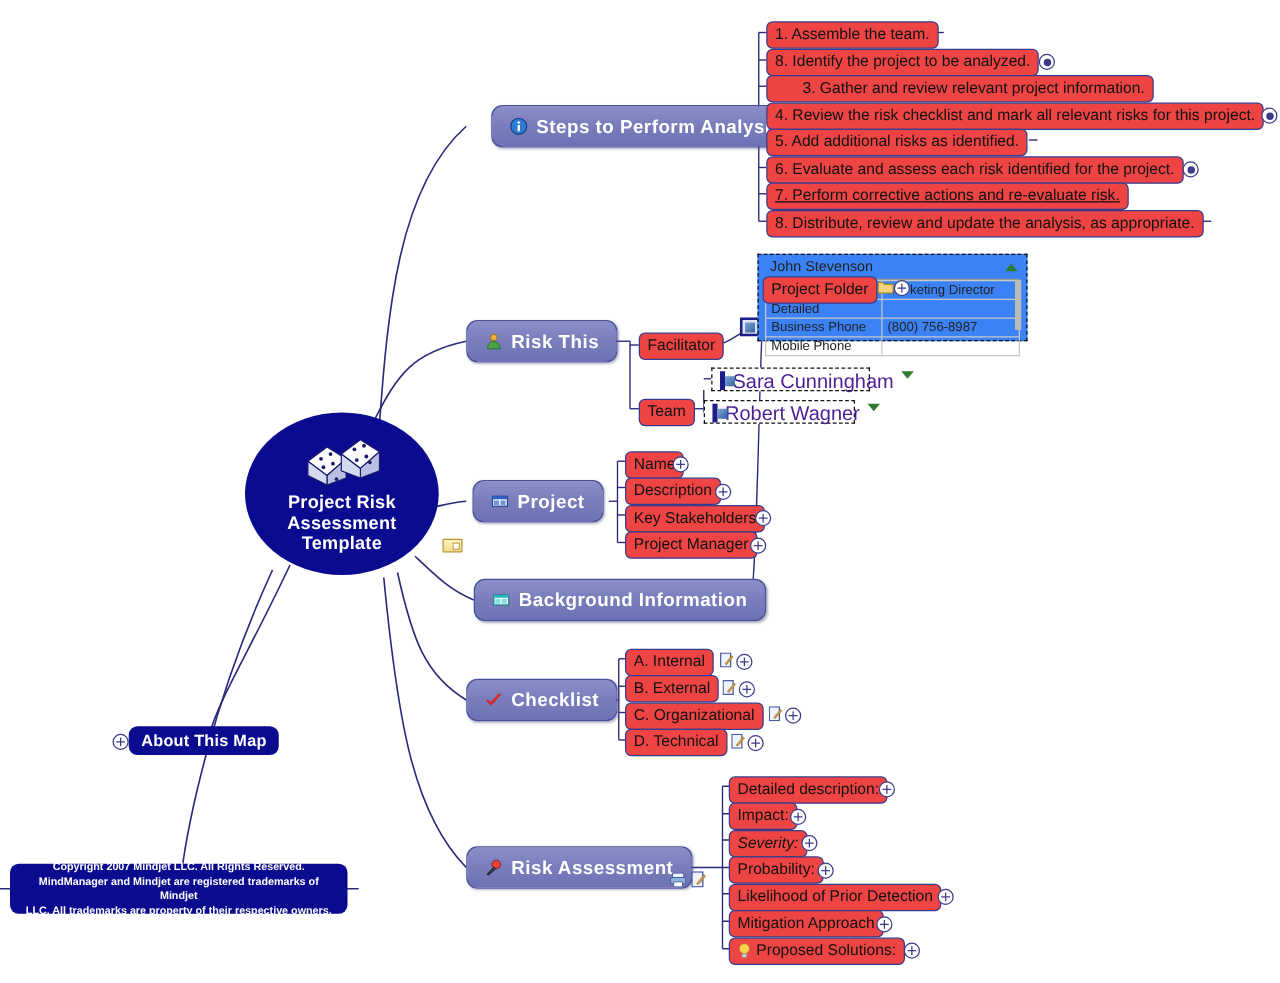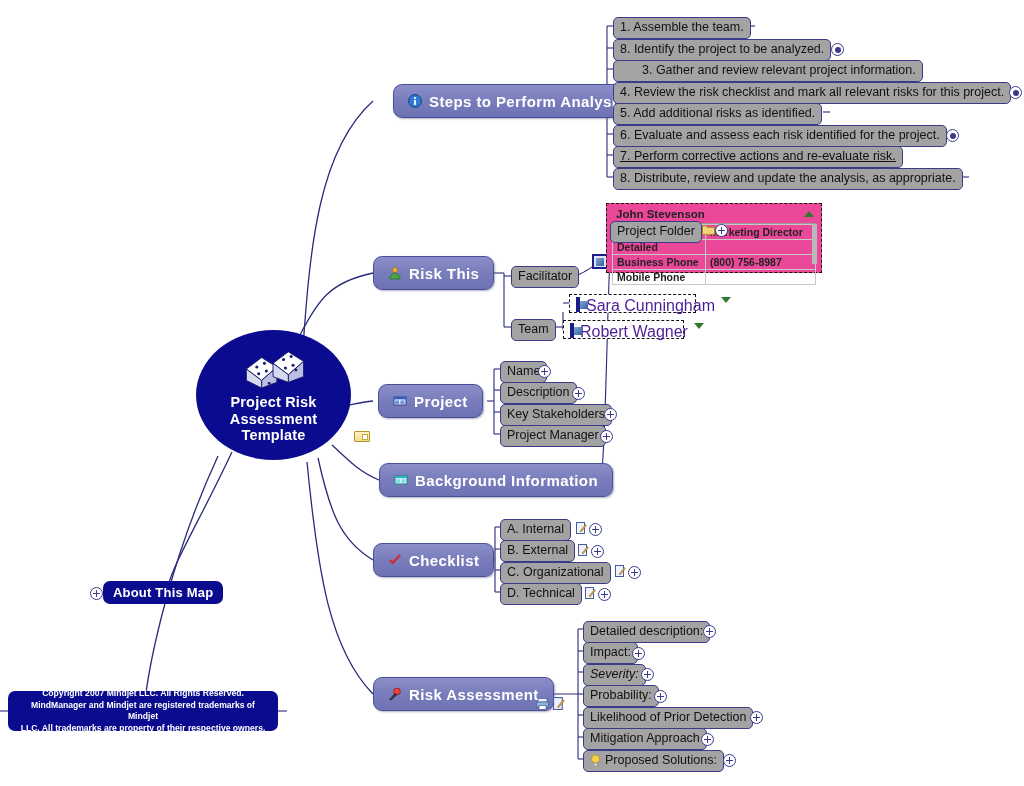--- a/index.html
+++ b/index.html
@@ -34,21 +34,21 @@
     display:flex;align-items:center;gap:7px;
     padding:0 14px;height:34px;
     box-shadow:1px 1px 2px rgba(80,80,120,.45);
     white-space:nowrap;
   }
   .branch .bicon{width:14px;height:14px;flex:0 0 14px;display:block;}
 
   
   .sub{
     position:absolute;box-sizing:border-box;
-    background:#a3a3a3;border:1px solid #3b3b8c;border-radius:5px;
+    background:#ef4444;border:1px solid #3b3b8c;border-radius:5px;
     color:#111111;font-size:12.5px;line-height:15px;
     padding:2px 6px 3px 6px;white-space:nowrap;
     display:flex;align-items:center;gap:4px;
   }
 
   
   .sub.mini{font-size:12.5px;}
 
   
   .plus{
@@ -72,23 +72,22 @@
     position:absolute;box-sizing:border-box;background:#0b0b8f;border-radius:7px;
     color:#ffffff;font-weight:bold;display:flex;align-items:center;justify-content:center;
     text-align:center;
   }
   #about-this-map{font-size:13px;letter-spacing:.2px;padding:0 10px;}
   #copyright-box{font-size:8.6px;line-height:11.5px;padding:5px 8px;font-weight:bold;}
 
   
   .contact-card{
     position:absolute;box-sizing:border-box;
-    border:1px dashed #111;background:#ec4899;
+    border:1px dashed #111;background:#3b82f6;
     padding:3px 5px 0 5px;
-    font-weight:bold;
   }
   .contact-card .cc-head{
     display:flex;align-items:center;justify-content:space-between;
     font-size:11.5px;color:#222;padding:1px 2px 3px 4px;
     border-bottom:1px solid #9a9a9a;
   }
   .contact-card table{border-collapse:collapse;width:100%;font-size:10.5px;color:#222;}
   .contact-card td{
     border:1px solid #c8c8c8;padding:1px 4px;height:12px;line-height:12px;
     white-space:nowrap;

